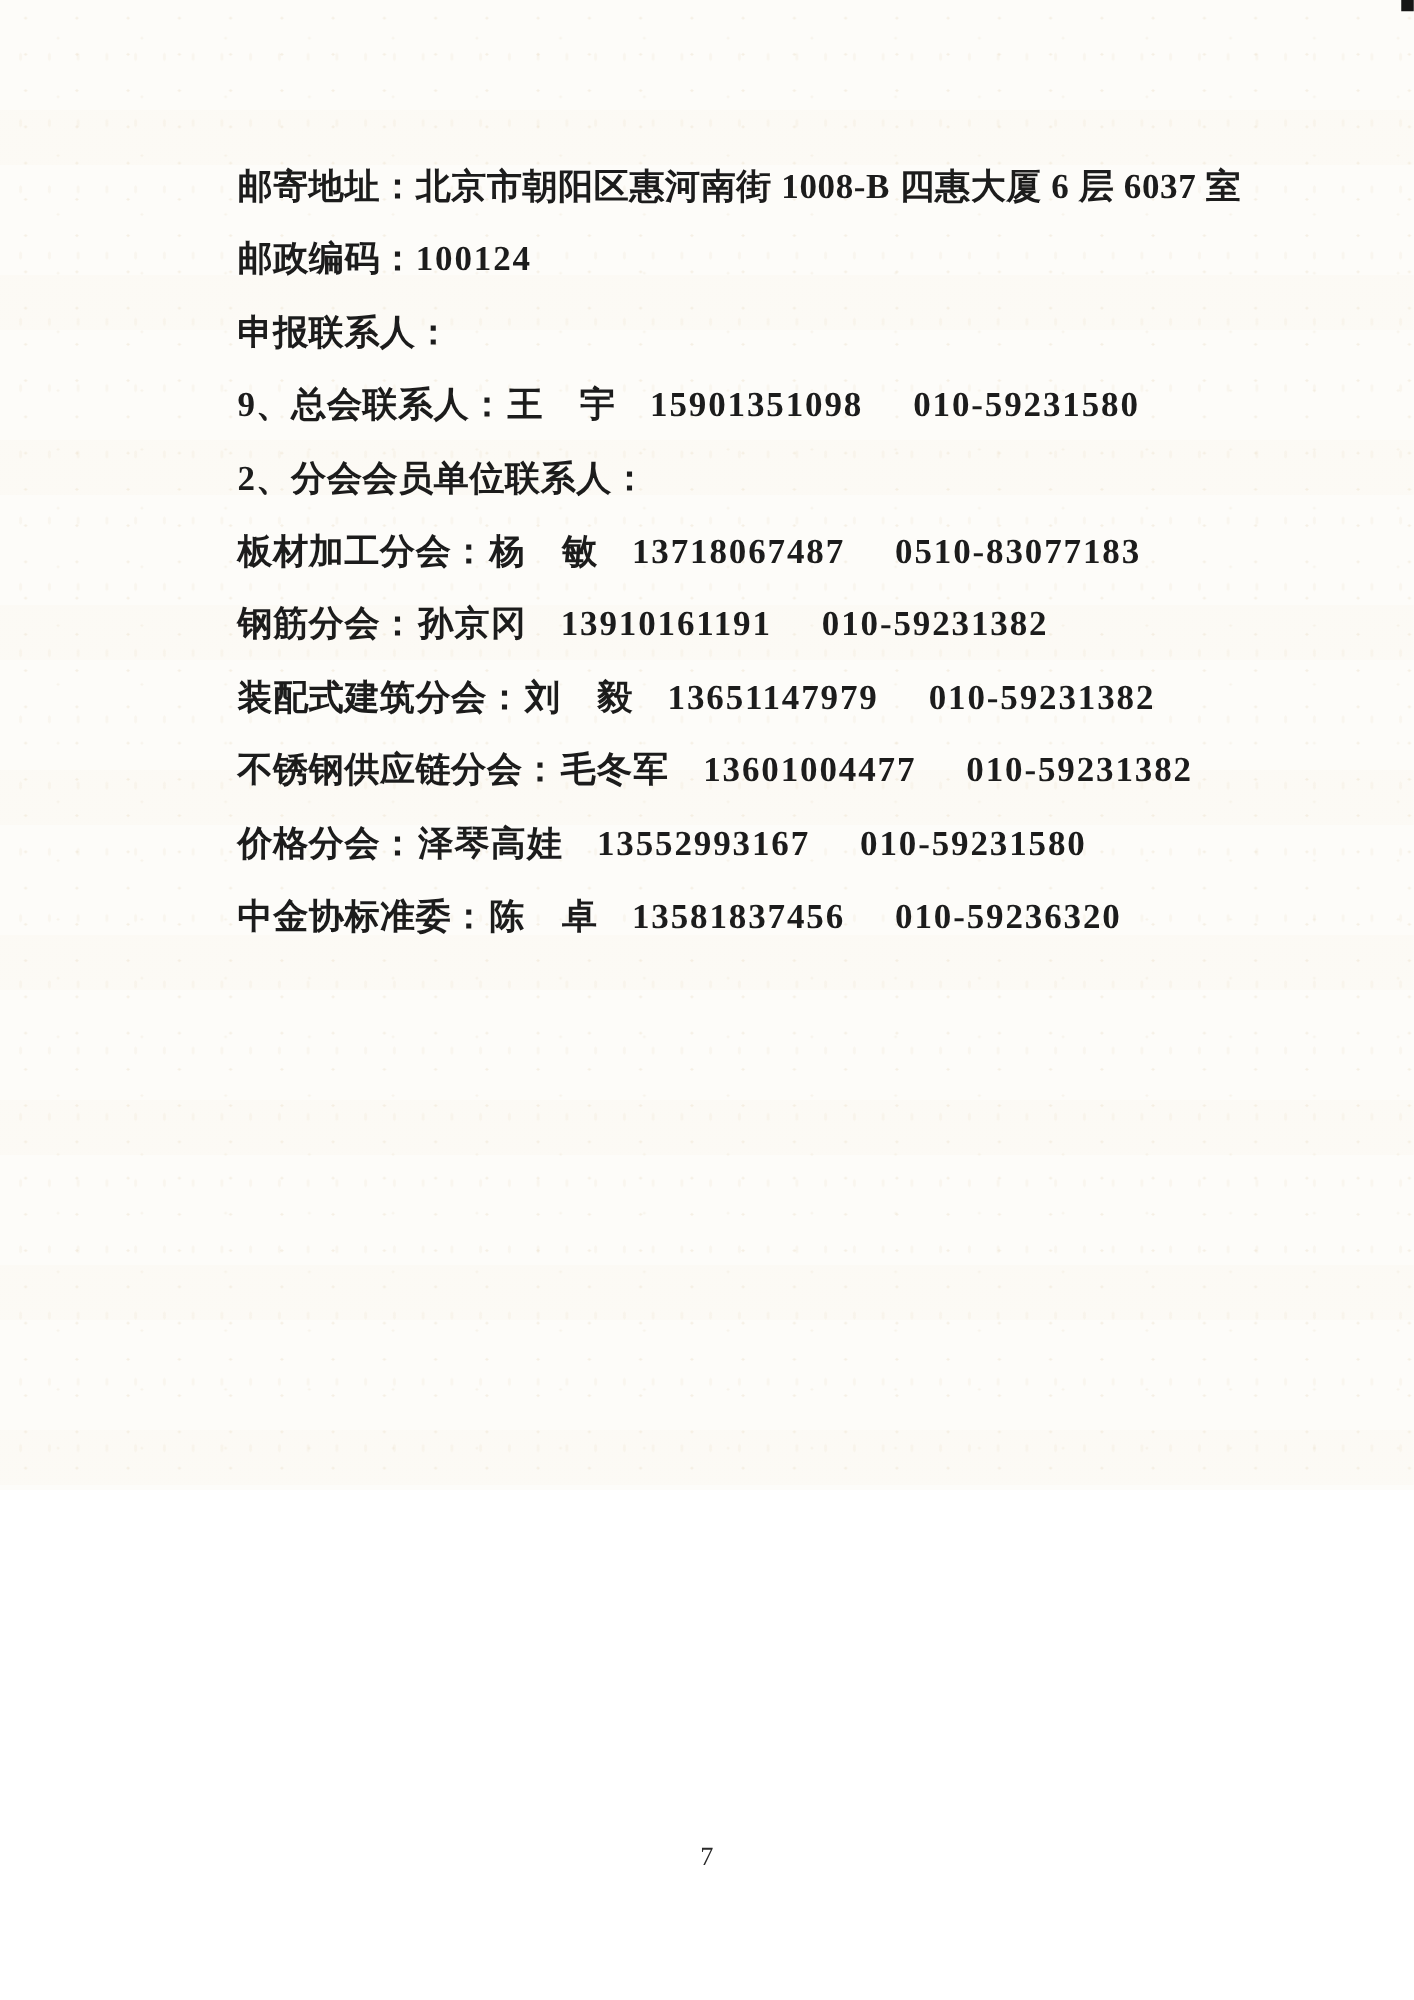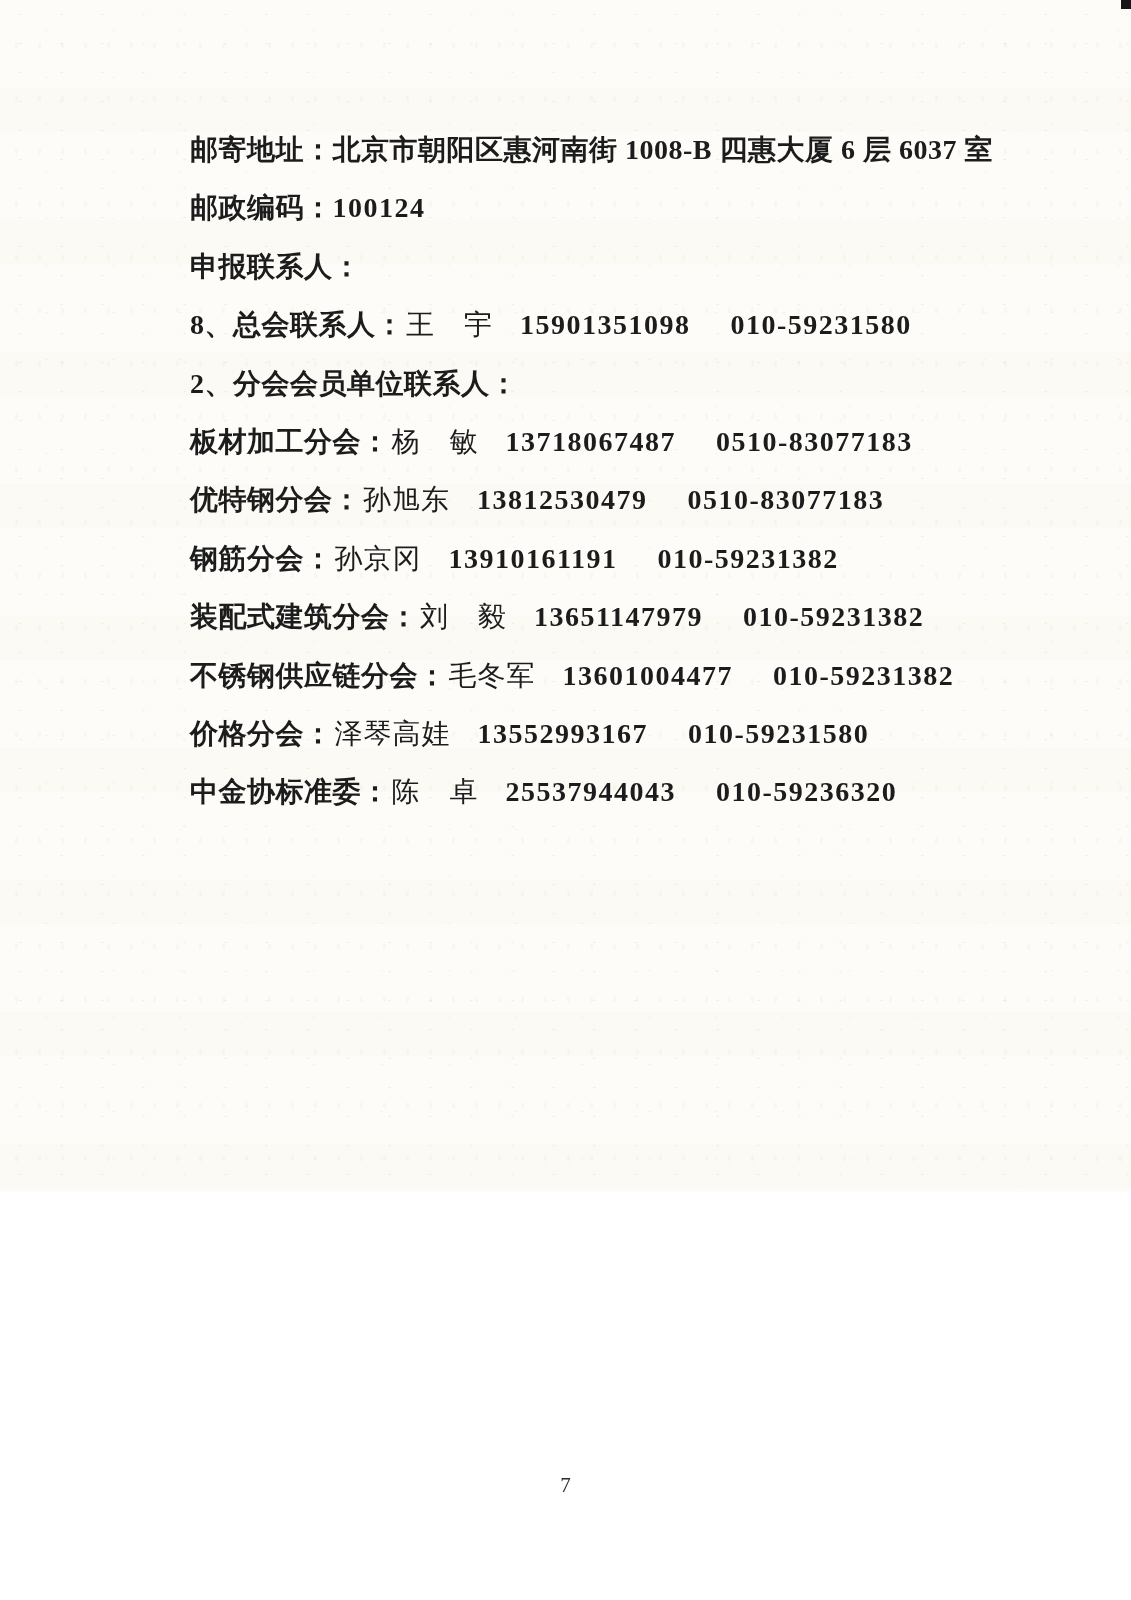--- a/index.html
+++ b/index.html
@@ -61,21 +61,21 @@
   }
   .lbl {
     font-weight: 700;
     letter-spacing: 0.5px;
   }
   .val-bold {
     font-weight: 700;
     letter-spacing: 0.5px;
   }
   .name {
-    font-weight: 400;
+    font-weight: 700;
     margin-left: 2px;
     letter-spacing: 1px;
   }
   .num {
     font-family: "Liberation Serif", serif;
     font-weight: 700;
     letter-spacing: 1.5px;
   }
   .mobile {
     margin-left: 27px;
@@ -110,54 +110,51 @@
 
     <div class="doc-line">
       <span class="lbl">邮政编码：</span><span class="val-bold num">100124</span>
     </div>
 
     <div class="doc-line">
       <span class="lbl">申报联系人：</span>
     </div>
 
     <div class="doc-line">
-      <span class="lbl">8、总会联系人：</span><span class="name">王　宇</span><span class="num mobile">15901351098</span><span class="num tel">010-59231580</span>
+      <span class="lbl">9、总会联系人：</span><span class="name">王　宇</span><span class="num mobile">15901351098</span><span class="num tel">010-59231580</span>
     </div>
 
     <div class="doc-line">
       <span class="lbl">2、分会会员单位联系人：</span>
     </div>
 
 
     <div class="doc-line">
       <span class="lbl">板材加工分会：</span><span class="name">杨　敏</span><span class="num mobile">13718067487</span><span class="num tel">0510-83077183</span>
     </div>
 
-    <div class="doc-line">
-      <span class="lbl">优特钢分会：</span><span class="name">孙旭东</span><span class="num mobile">13812530479</span><span class="num tel">0510-83077183</span>
-    </div>
 
 
     <div class="doc-line">
       <span class="lbl">钢筋分会：</span><span class="name">孙京冈</span><span class="num mobile">13910161191</span><span class="num tel">010-59231382</span>
     </div>
 
     <div class="doc-line">
       <span class="lbl">装配式建筑分会：</span><span class="name">刘　毅</span><span class="num mobile">13651147979</span><span class="num tel">010-59231382</span>
     </div>
 
     <div class="doc-line">
       <span class="lbl">不锈钢供应链分会：</span><span class="name">毛冬军</span><span class="num mobile">13601004477</span><span class="num tel">010-59231382</span>
     </div>
 
     <div class="doc-line">
       <span class="lbl">价格分会：</span><span class="name">泽琴高娃</span><span class="num mobile">13552993167</span><span class="num tel">010-59231580</span>
     </div>
 
     <div class="doc-line">
-      <span class="lbl">中金协标准委：</span><span class="name">陈　卓</span><span class="num mobile">25537944043</span><span class="num tel">010-59236320</span>
+      <span class="lbl">中金协标准委：</span><span class="name">陈　卓</span><span class="num mobile">13581837456</span><span class="num tel">010-59236320</span>
     </div>
 
   </div>
 
   <div class="page-number">7</div>
 
 </div>
 
 </body></html>

